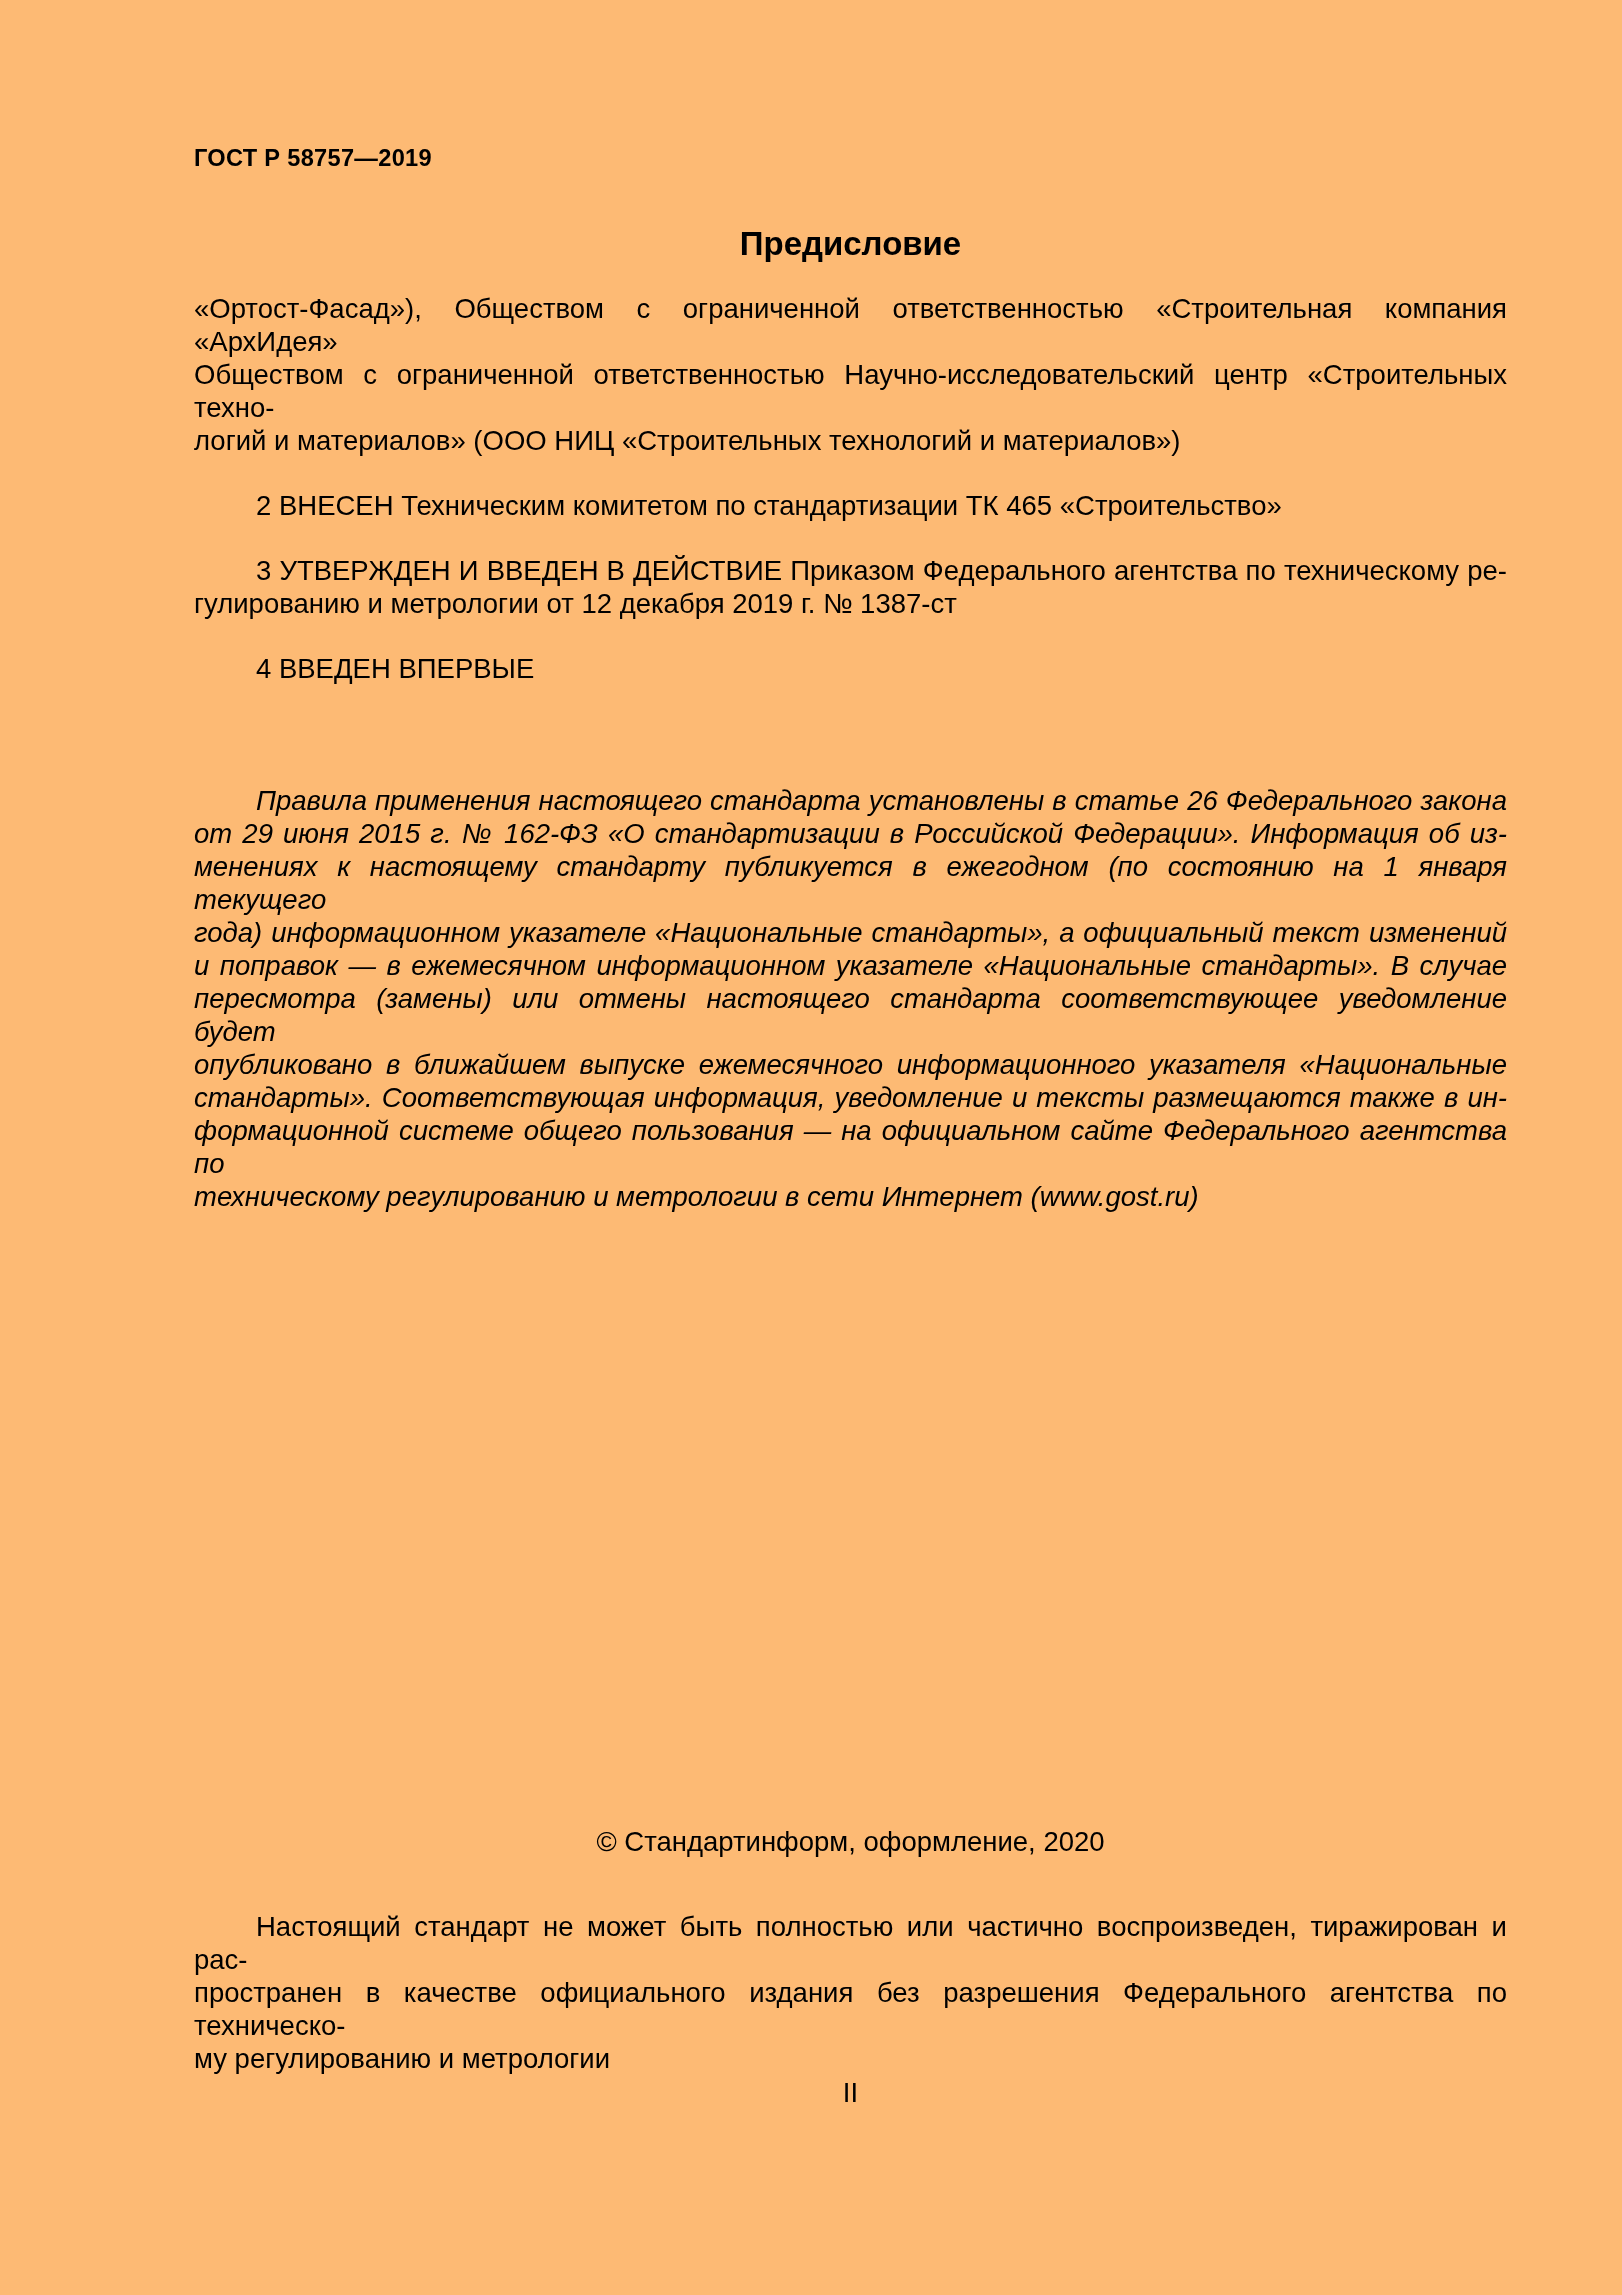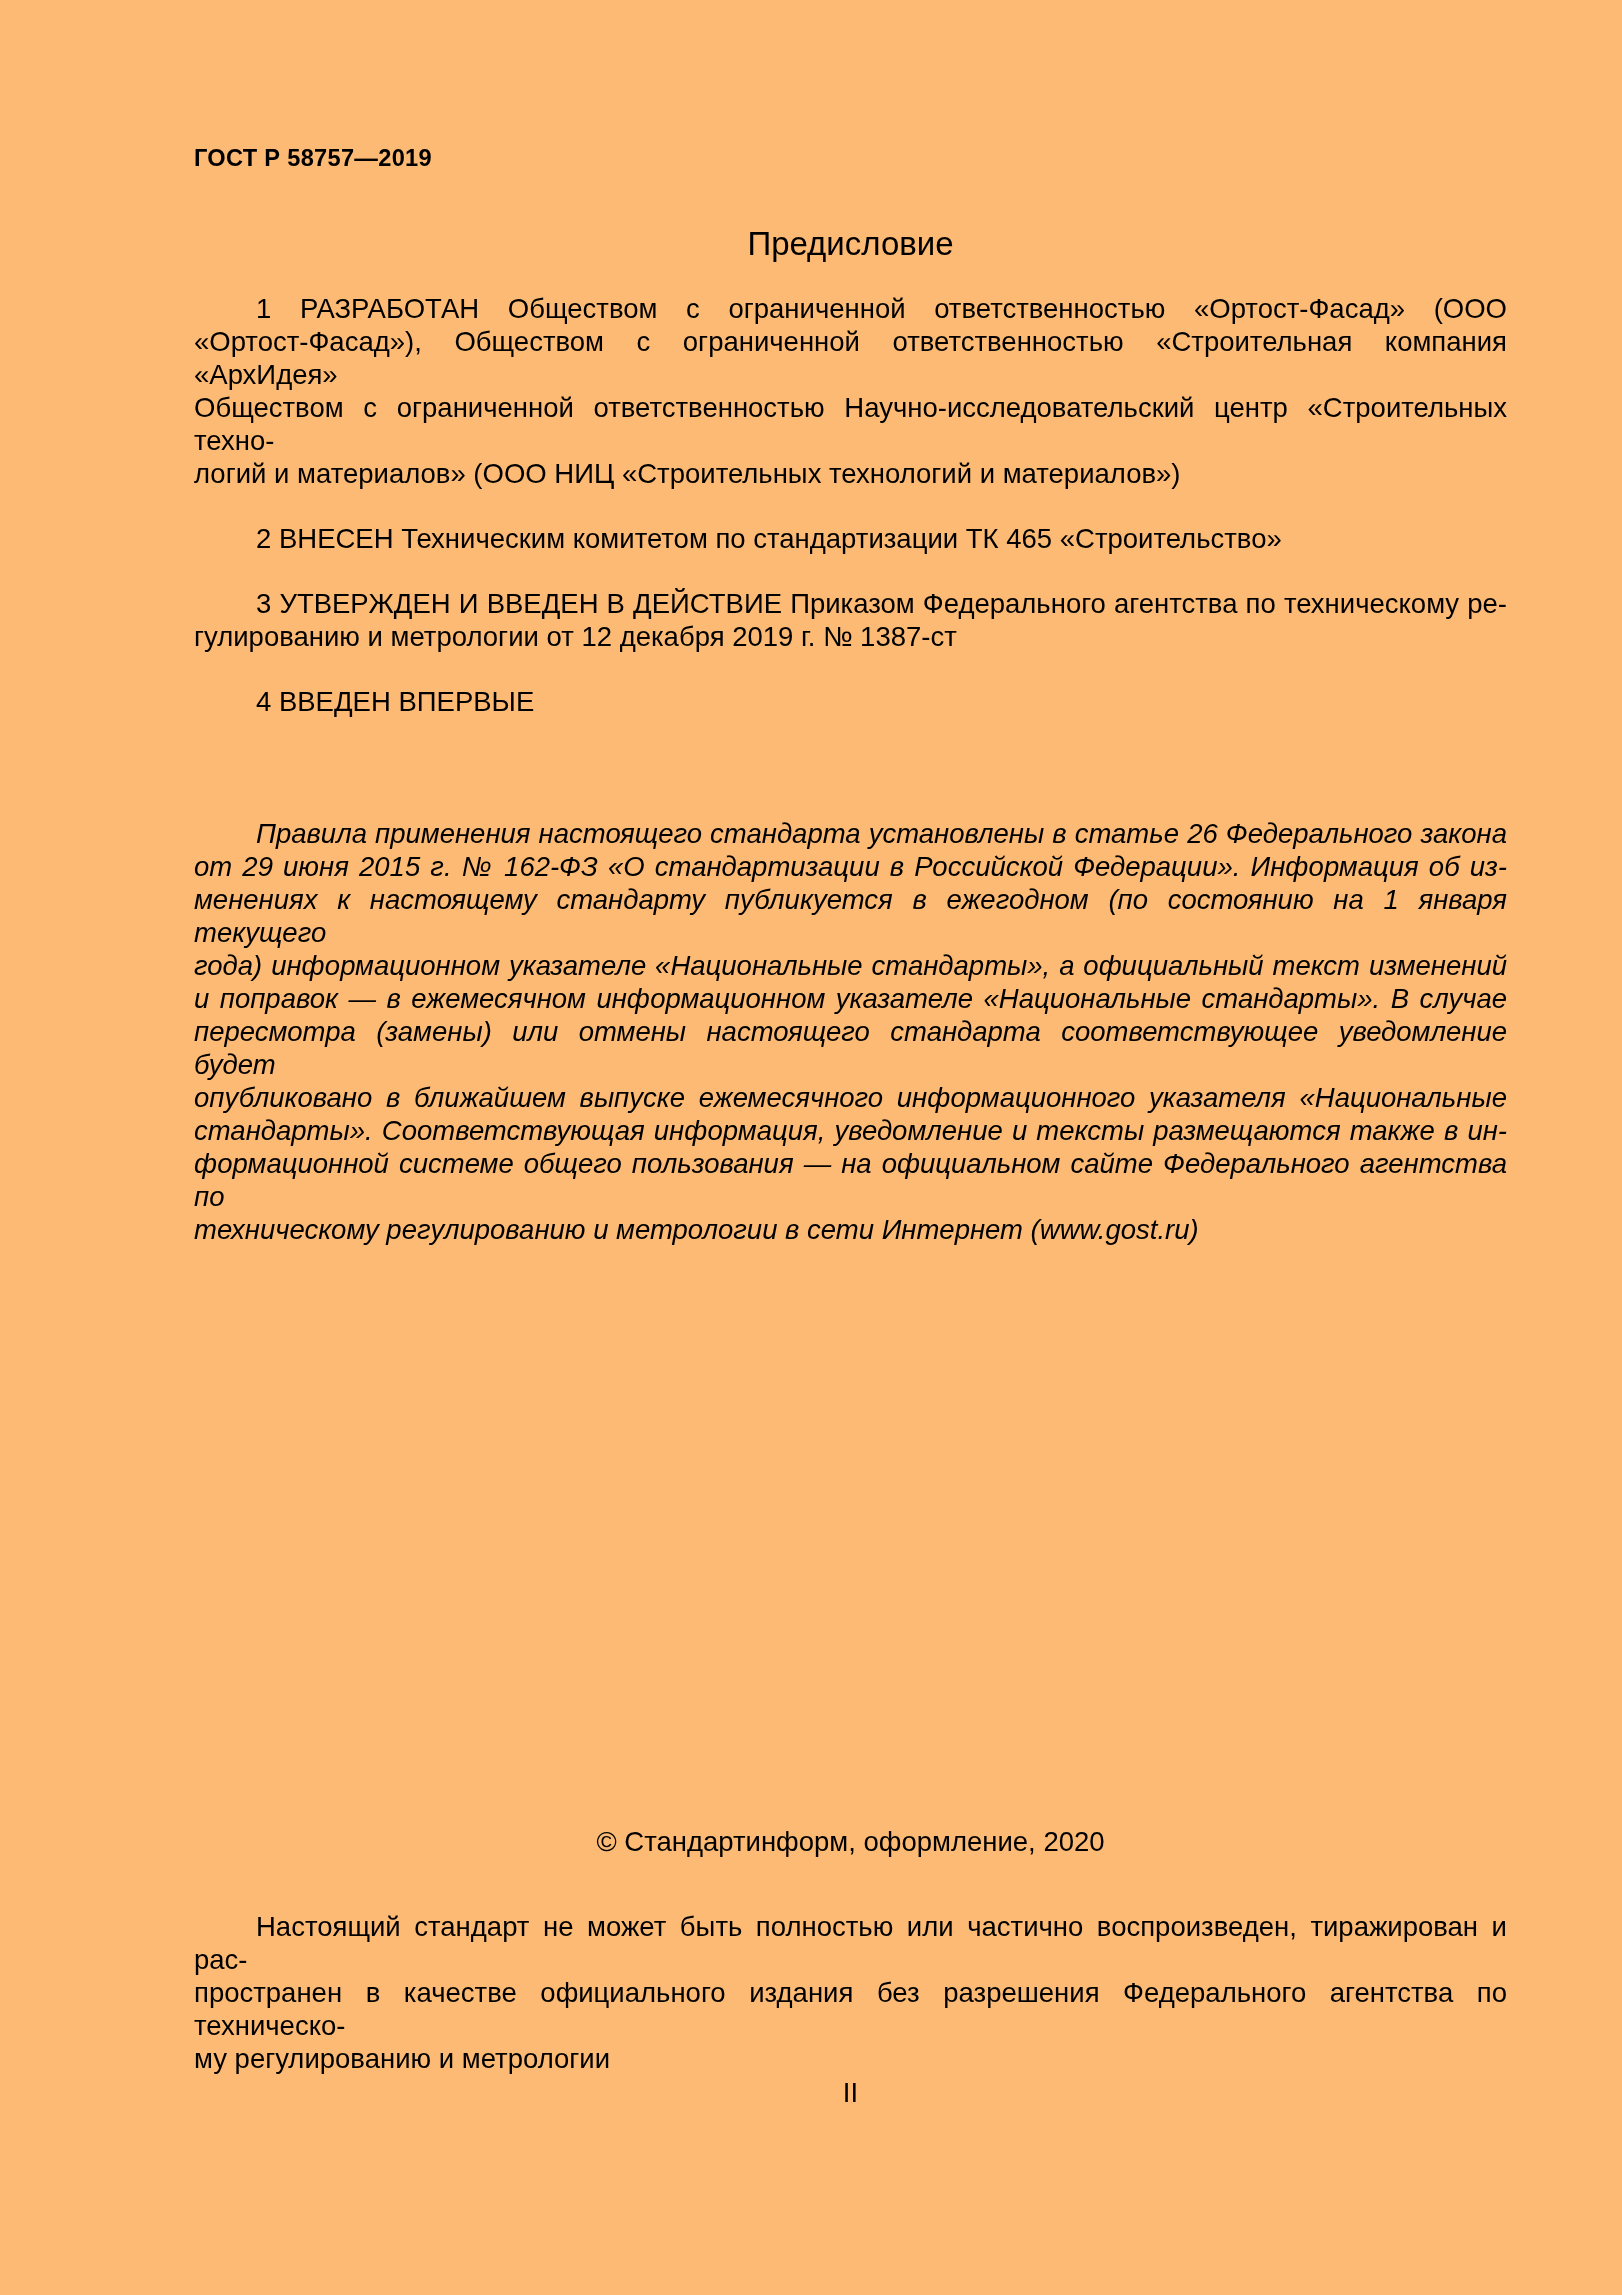--- a/index.html
+++ b/index.html
@@ -21,21 +21,21 @@
     line-height: 33px;
     color: #000000;
   }
   .doc-header {
     font-weight: bold;
     font-size: 23.6px;
     line-height: 30px;
     letter-spacing: 0.3px;
   }
   .doc-title {
-    font-weight: normal;
+    font-weight: bold;
     font-size: 33px;
     line-height: 38px;
     text-align: center;
     margin-top: 52px;
   }
   #paragraphs-container {
     margin-top: 29px;
   }
   .para + .para {
     margin-top: 32px;
@@ -73,21 +73,20 @@
 <body>
 
 <div class="page">
 
   <div class="doc-header">ГОСТ Р 58757—2019</div>
 
   <div class="doc-title">Предисловие</div>
 
   <div id="paragraphs-container">
       <div class="para body">
-        <div class="line first">1 РАЗРАБОТАН Обществом с ограниченной ответственностью «Ортост-Фасад» (ООО</div>
         <div class="line">«Ортост-Фасад»), Обществом с ограниченной ответственностью «Строительная компания «АрхИдея»</div>
         <div class="line">Обществом с ограниченной ответственностью Научно-исследовательский центр «Строительных техно-</div>
         <div class="line last">логий и материалов» (ООО НИЦ «Строительных технологий и материалов»)</div>
       </div>
       <div class="para body">
         <div class="line first last">2 ВНЕСЕН Техническим комитетом по стандартизации ТК 465 «Строительство»</div>
       </div>
       <div class="para body">
         <div class="line first">3 УТВЕРЖДЕН И ВВЕДЕН В ДЕЙСТВИЕ Приказом Федерального агентства по техническому ре-</div>
         <div class="line last">гулированию и метрологии от 12 декабря 2019 г. № 1387-ст</div>

